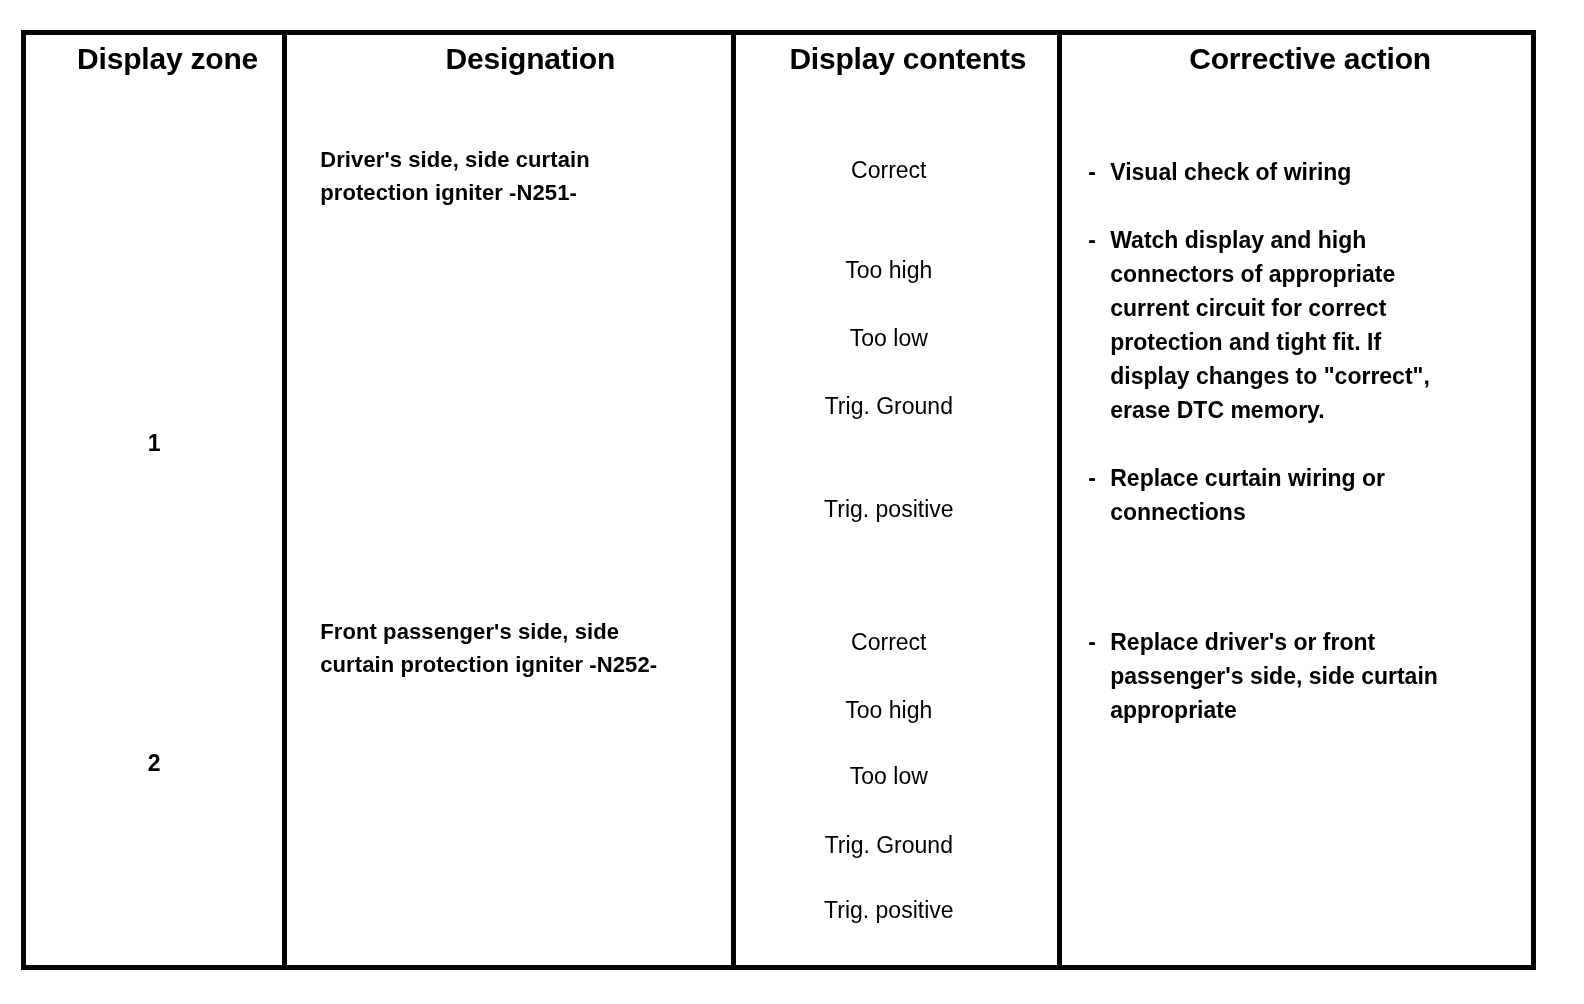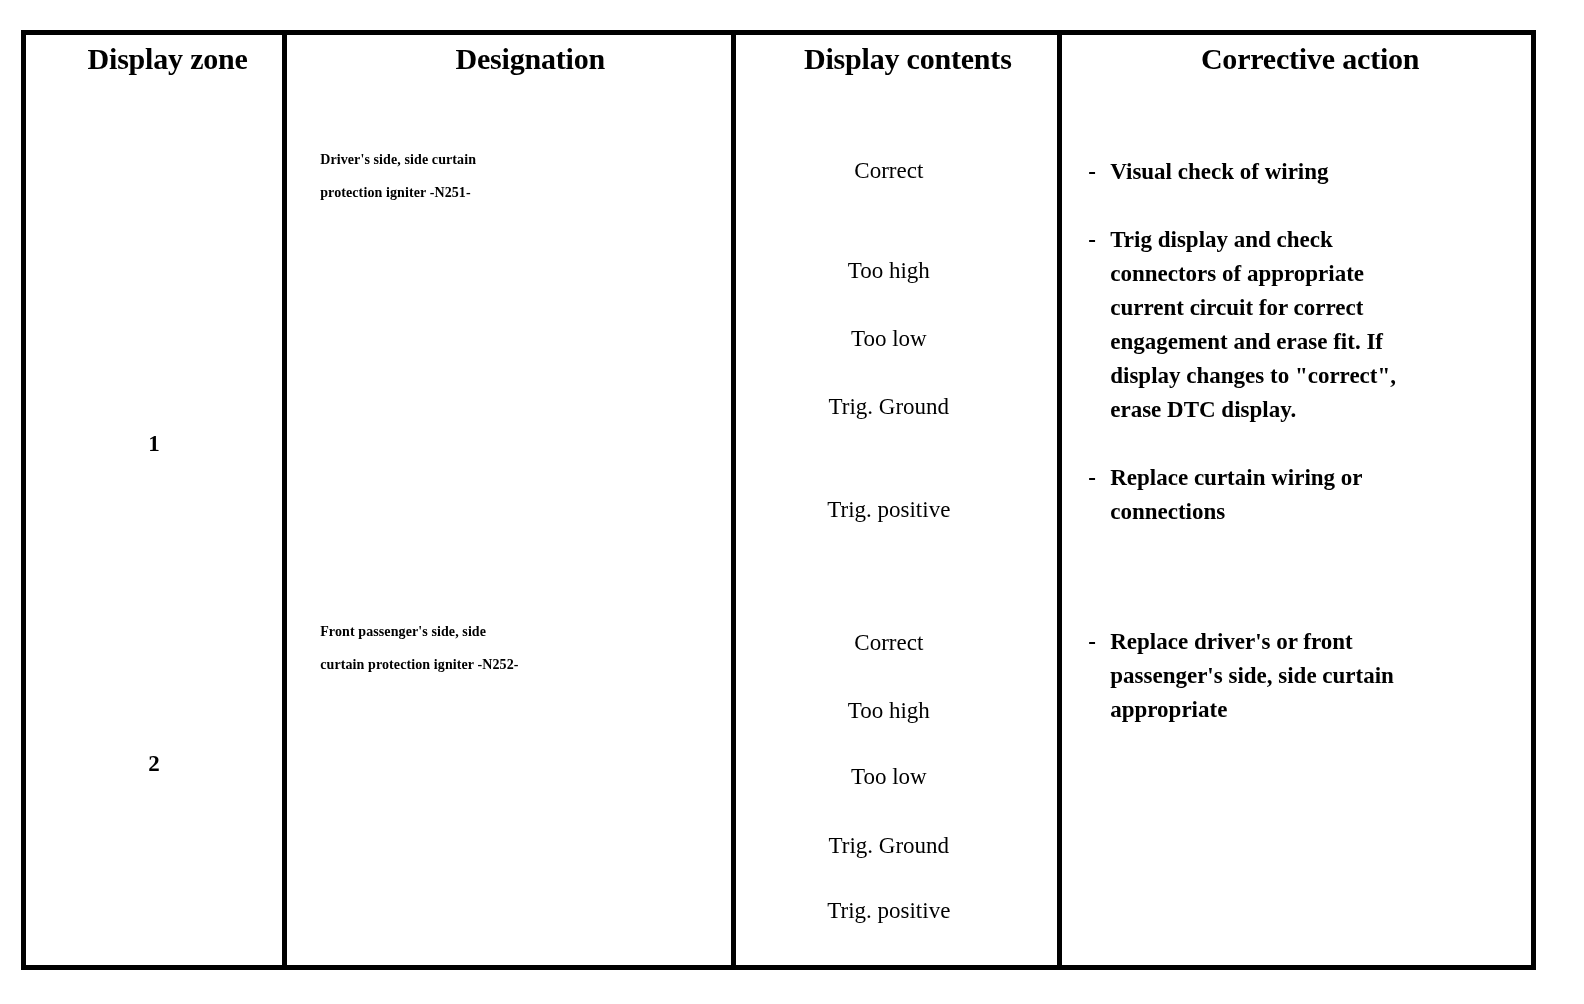--- a/index.html
+++ b/index.html
@@ -42,21 +42,20 @@
     background: #ffffff;
   }
 
   table.spec td,
   table.spec th {
     border: 0;
     padding: 0;
     margin: 0;
     vertical-align: top;
     background: #ffffff;
-    font-family: Liberation Serif, serif;
   }
 
   
   .col-zone   { width: 258px; border-right: 5px solid #000000; }
   .col-desig  { width: 448px; border-right: 5px solid #000000; }
   .col-disp   { width: 325px; border-right: 5px solid #000000; }
   .col-corr   { width: 470px; }
 
   
   tr.header-row > * { height: 82px; border-bottom: 5px solid #000000; }
@@ -90,21 +89,21 @@
     line-height: 1;
   }
   .body-row-1 .zone-num { top: 315px; }
   .body-row-2 .zone-num { top: 163px; }
 
   
   .desig-block {
     padding-left: 33px;
     padding-right: 12px;
     padding-top: 26px;
-    font-size: 14px;
+    font-size: 22px;
     font-weight: bold;
     line-height: 33px;
     letter-spacing: 0.1px;
   }
   .desig-block .ln { white-space: nowrap; display: block; }
 
   
   .disp-block {
     position: relative;
     height: 100%;
@@ -191,26 +190,26 @@
               </div>
             </td>
             <td class="col-corr">
               <div class="corr-block">
                 <div class="corr-item">
                   <span class="corr-dash">-</span>
                   <span class="ln">Visual check of wiring</span>
                 </div>
                 <div class="corr-item">
                   <span class="corr-dash">-</span>
-                  <span class="ln">Trig display and check</span>
+                  <span class="ln">Watch display and high</span>
                   <span class="ln">connectors of appropriate</span>
                   <span class="ln">current circuit for correct</span>
-                  <span class="ln">engagement and erase fit. If</span>
+                  <span class="ln">protection and tight fit. If</span>
                   <span class="ln">display changes to "correct",</span>
-                  <span class="ln">erase DTC display.</span>
+                  <span class="ln">erase DTC memory.</span>
                 </div>
                 <div class="corr-item">
                   <span class="corr-dash">-</span>
                   <span class="ln">Replace curtain wiring or</span>
                   <span class="ln">connections</span>
                 </div>
               </div>
             </td>
           </tr>
           <tr class="body-row-2">

